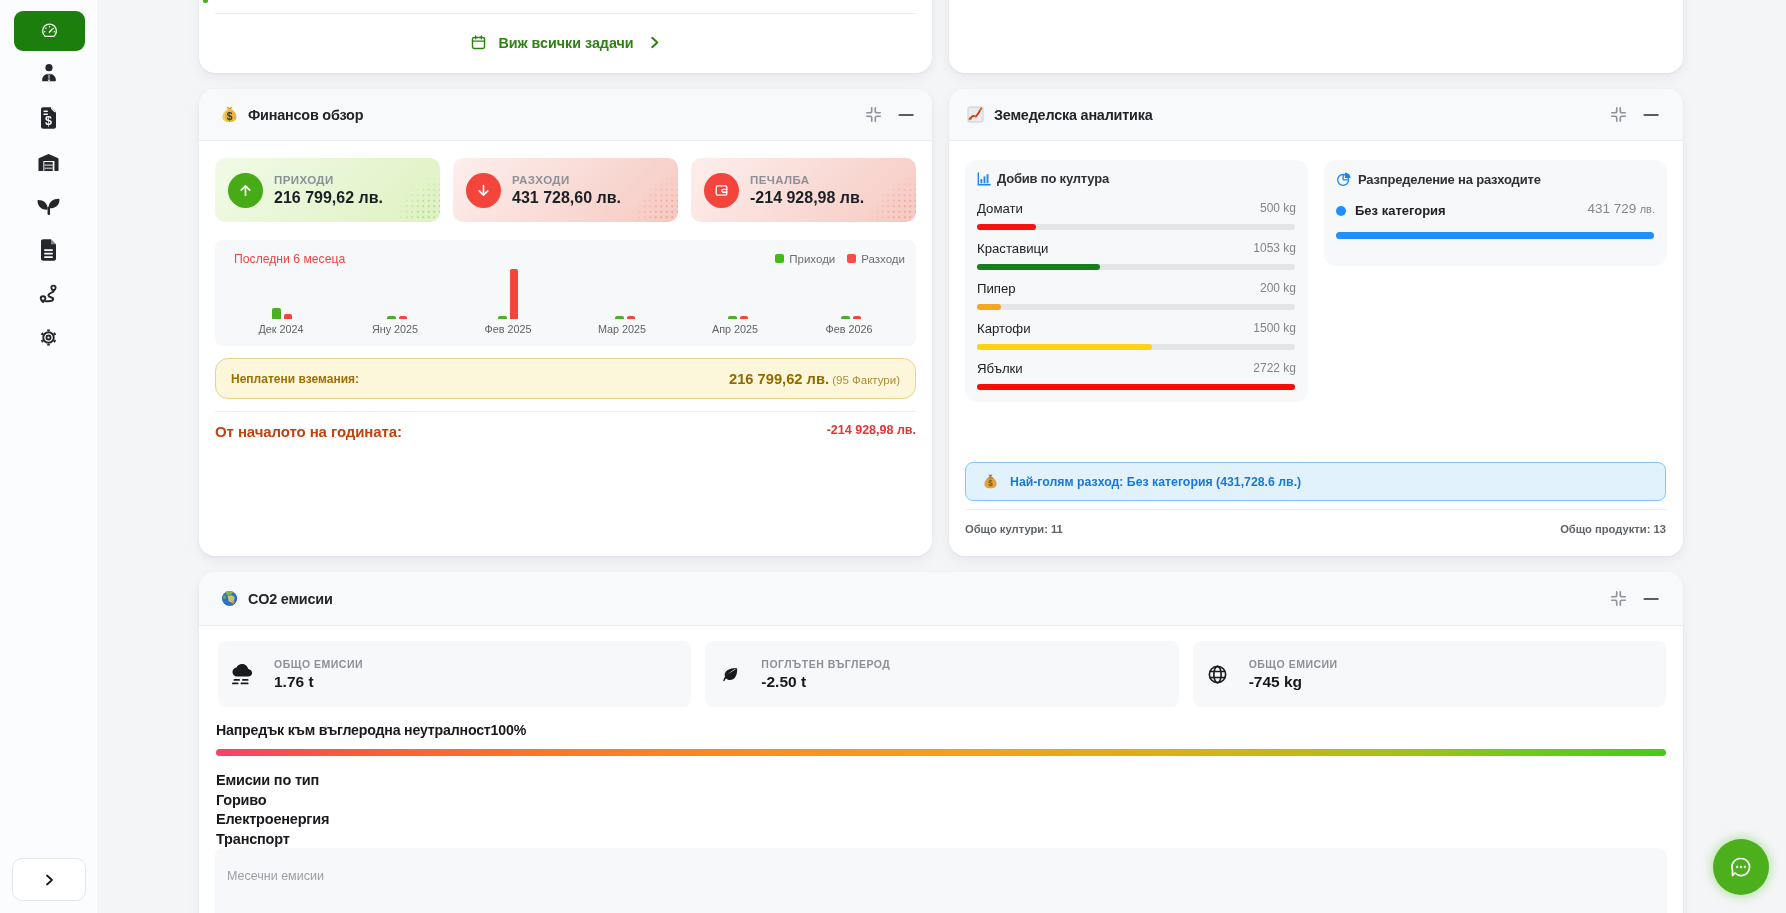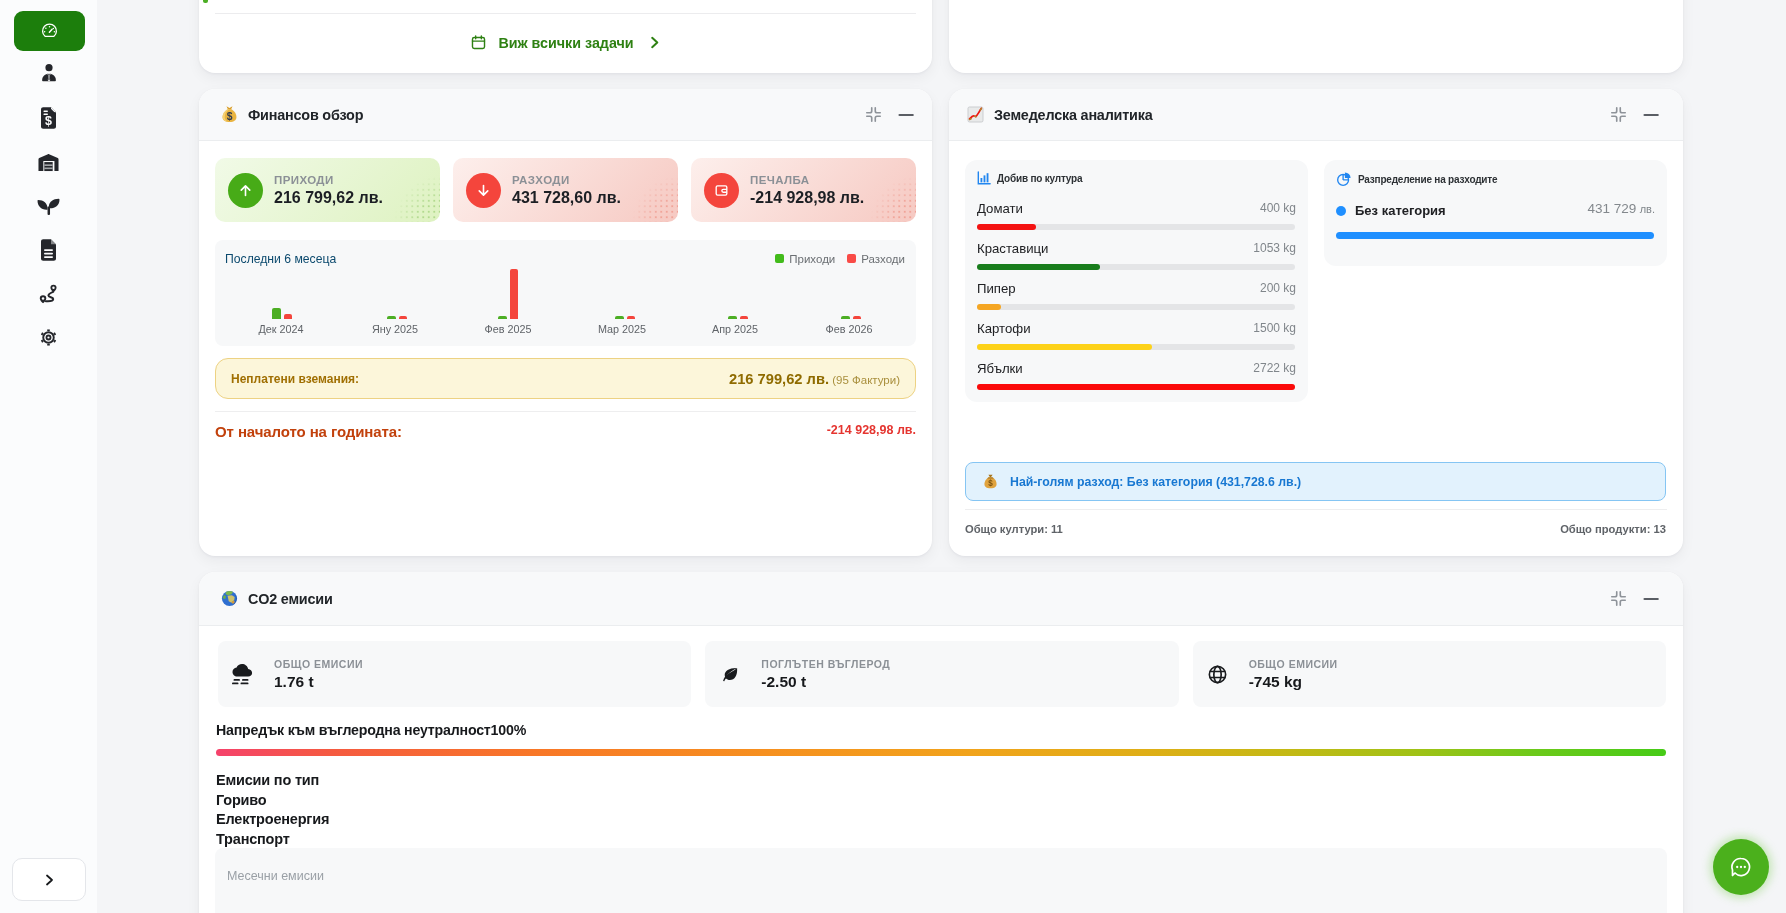--- a/index.html
+++ b/index.html
@@ -26,39 +26,39 @@
 .stat.red { background:linear-gradient(135deg,#fdefec 0%,#f6c9c2 100%); }
 .stat.red::after { content:""; position:absolute; right:0; bottom:0; width:58px; height:46px; background-image:radial-gradient(circle, rgba(230,80,60,.32) 1px, transparent 1.3px); background-size:5.5px 5.5px; -webkit-mask-image:radial-gradient(circle at 100% 100%, #000 0 30%, transparent 62%); mask-image:radial-gradient(circle at 100% 100%, #000 0 30%, transparent 62%); }
 .stat-circle { width:35px; height:35px; border-radius:50%; display:flex; align-items:center; justify-content:center; flex:none; }
 .stat.green .stat-circle { background:#47ab17; }
 .stat.red .stat-circle { background:#f4453c; }
 .stat-txt { margin-left:11px; }
 .stat-label { font-size:11.5px; font-weight:bold; color:#8b9096; letter-spacing:.4px; }
 .stat-value { font-size:16px; font-weight:bold; color:#1c1f24; margin-top:3px; }
 
 .chartbox { position:absolute; left:16px; top:151px; width:701px; height:106px; background:#f7f8f9; border-radius:8px; }
-.chart-title { position:absolute; left:10px; top:12px; font-size:12.2px; color:#0c4a6e; }
+.chart-title { position:absolute; left:19px; top:12px; font-size:12.2px; color:#ef4444; }
 .legend { position:absolute; right:11px; top:13px; display:flex; align-items:center; gap:12px; font-size:11.5px; color:#6b6f73; }
 .lg-sq { width:9px; height:9px; border-radius:2px; display:inline-block; margin-right:5px; }
 .bar { position:absolute; border-radius:2px 2px 0 0; }
 .bar.g { background:#4cae24; }
 .bar.r { background:#f4453c; }
 .month-lb { position:absolute; top:83px; font-size:10.8px; color:#5f6368; width:80px; text-align:center; }
 
 .ybanner { position:absolute; left:16px; top:269px; width:701px; height:41px; background:#fcf6da; border:1px solid #edd283; border-radius:13px; display:flex; align-items:center; padding:0 15px; }
 .ybanner .l { font-size:12px; font-weight:bold; color:#a06f02; }
 .ybanner .r { margin-left:auto; font-size:11.5px; color:#a98f3d; }
 .ybanner .r b { font-size:14.7px; color:#8f6b00; }
 .fin-divider { position:absolute; left:16px; right:16px; top:322px; border-top:1px solid #eeeeef; }
 .fin-bottom { position:absolute; left:16px; right:16px; top:334px; display:flex; font-size:12.5px; font-weight:bold; }
 .fin-bottom .l { color:#c2410c; font-weight:bold; font-size:15px; letter-spacing:-.1px; }
 .fin-bottom .r { margin-left:auto; color:#e53530; }
 
 .panel { position:absolute; background:#f7f8f9; border-radius:12px; }
-.panel-title { position:absolute; left:12px; top:11px; display:flex; align-items:center; gap:6px; font-size:10px; font-weight:bold; color:#2d3135; letter-spacing:-.2px; }
+.panel-title { position:absolute; left:12px; top:11px; display:flex; align-items:center; gap:6px; font-size:13px; font-weight:bold; color:#2d3135; letter-spacing:-.2px; }
 .yrow-label { position:absolute; font-size:13.2px; color:#202124; }
 .yrow-val { position:absolute; font-size:12px; color:#80868b; text-align:right; right:12px; }
 .ytrack { position:absolute; left:12px; width:318px; height:6px; background:#e4e5e7; border-radius:3px; }
 .yfill { height:6px; border-radius:3px; }
 .gbanner, .bbanner { position:absolute; left:16px; width:701px; height:39px; border-radius:8px; display:flex; align-items:center; padding:0 16px; gap:11px; font-size:12.3px; font-weight:bold; }
 .gbanner { top:324px; background:#f2fbe5; border:1px solid #b0dc78; color:#3da013; }
 .bbanner { top:373px; background:#e2f2fd; border:1px solid #85c5f3; color:#1878d2; }
 .agro-divider { position:absolute; left:16px; right:16px; top:420px; border-top:1px solid #eeeeef; }
 .agro-bottom { position:absolute; left:16px; right:17px; top:434px; display:flex; font-size:11.2px; font-weight:bold; color:#5f6368; }
 
@@ -296,21 +296,21 @@
     <div class="panel-title">
       <svg width="14" height="14" viewBox="0 0 16 16">
         <path d="M1.5 1 V14.5 H15" fill="none" stroke="#2186f0" stroke-width="1.6" stroke-linecap="round"></path>
         <rect x="4" y="8" width="2.1" height="5" fill="#2186f0"></rect>
         <rect x="7.5" y="5" width="2.1" height="8" fill="#2186f0"></rect>
         <rect x="11" y="2.5" width="2.1" height="10.5" fill="#2186f0"></rect>
       </svg>
       <span>Добив по култура</span>
     </div>
     <div class="yrow-label" style="top:41px; left:12px;">Домати</div>
-    <div class="yrow-val" style="top:41px;">400 kg</div>
+    <div class="yrow-val" style="top:41px;">500 kg</div>
     <div class="ytrack" style="top:64px;">
         <div class="yfill" style="width:18.4%; background:#f41212;"></div>
       </div>
     <div class="yrow-label" style="top:81px; left:12px;">Краставици</div>
     <div class="yrow-val" style="top:81px;">1053 kg</div>
     <div class="ytrack" style="top:104px;">
         <div class="yfill" style="width:38.7%; background:#187d1c;"></div>
       </div>
     <div class="yrow-label" style="top:121px; left:12px;">Пипер</div>
     <div class="yrow-val" style="top:121px;">200 kg</div>

